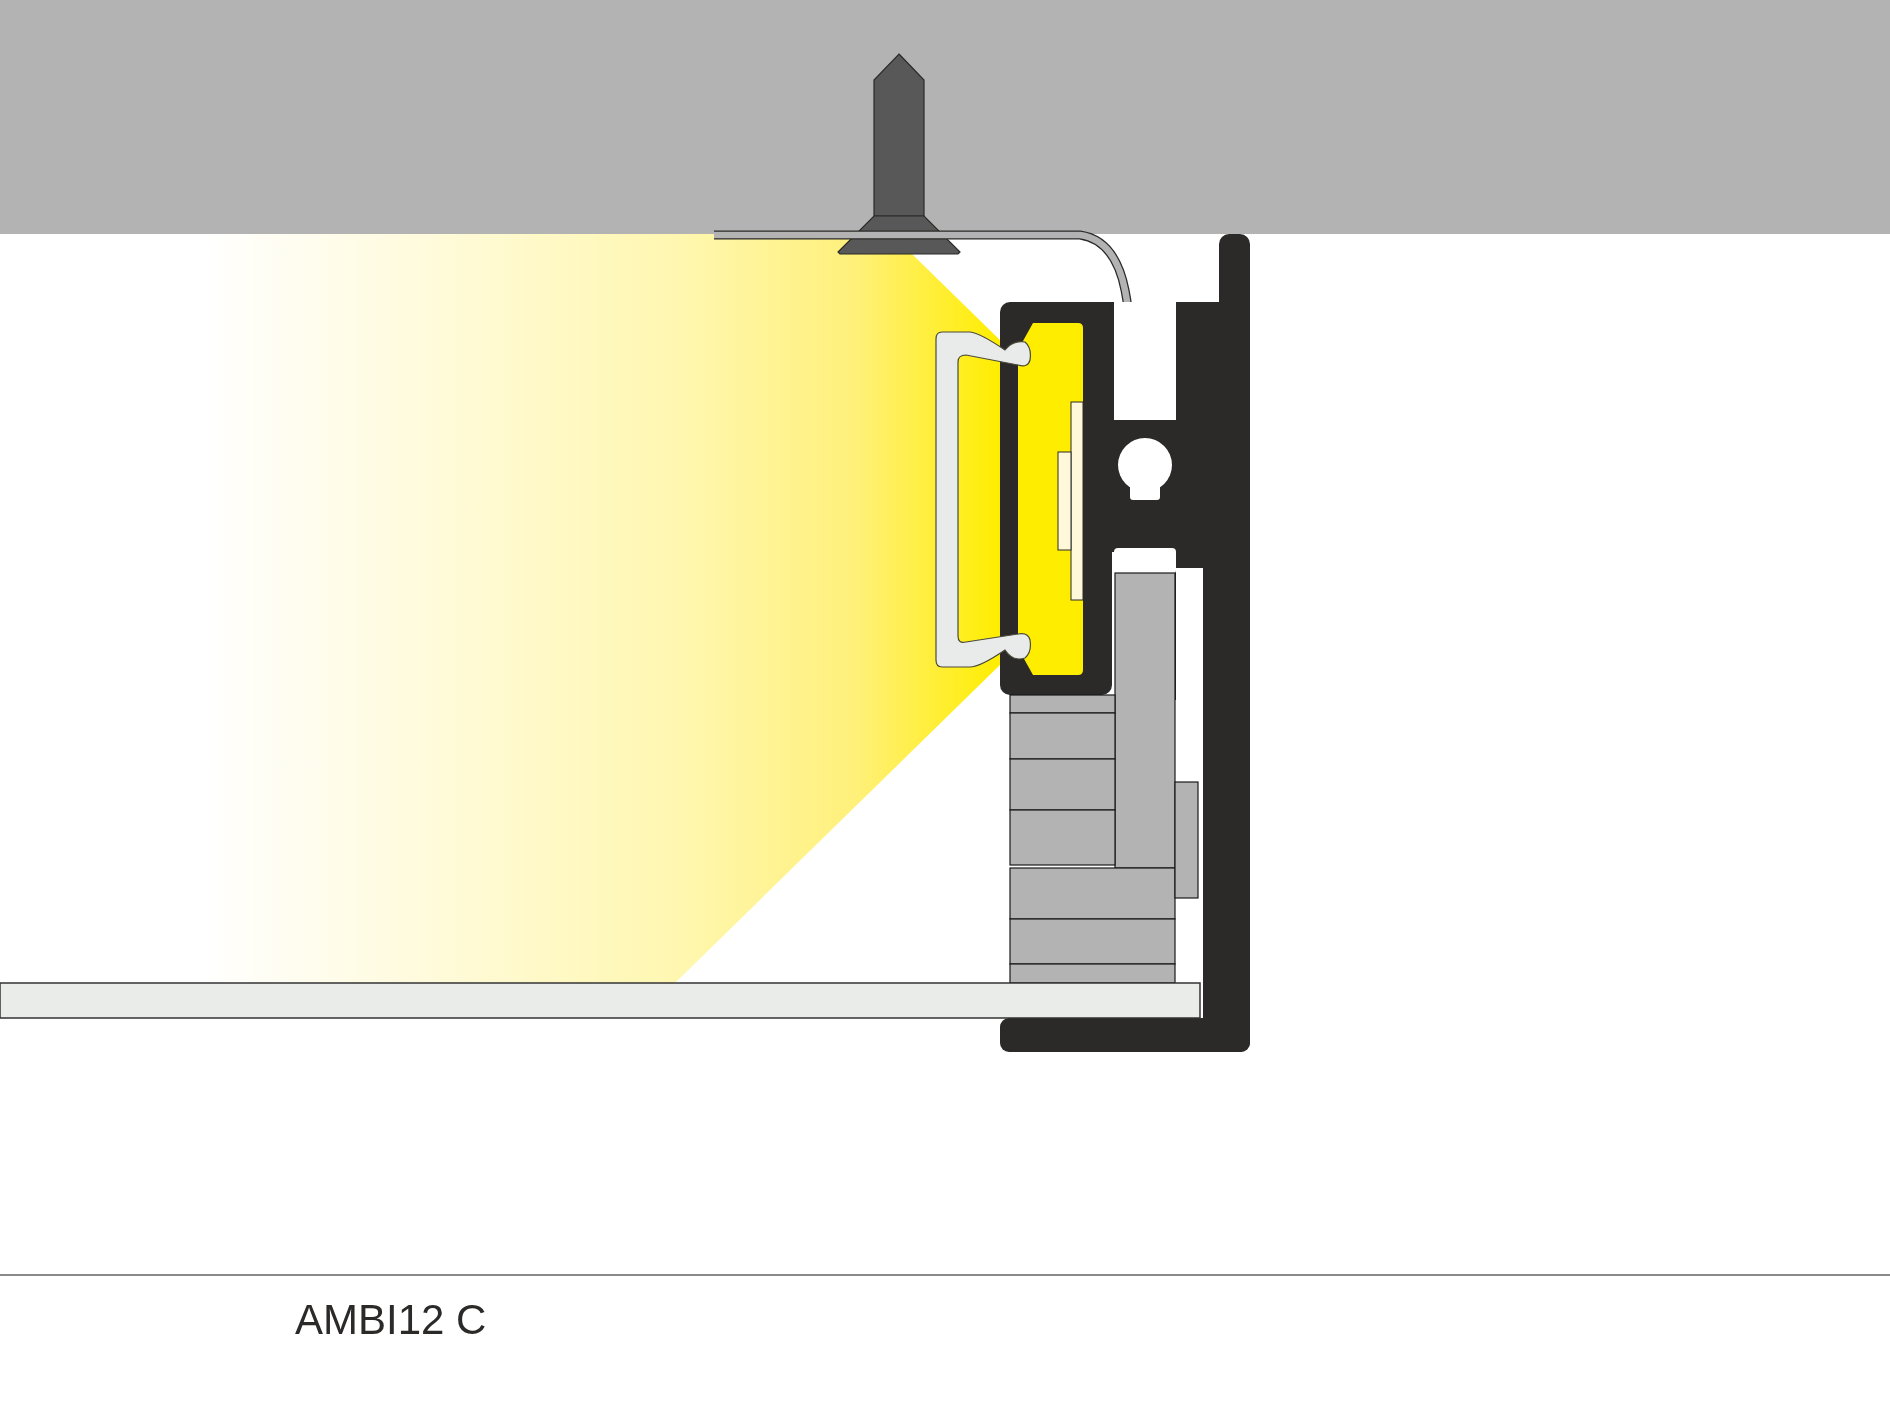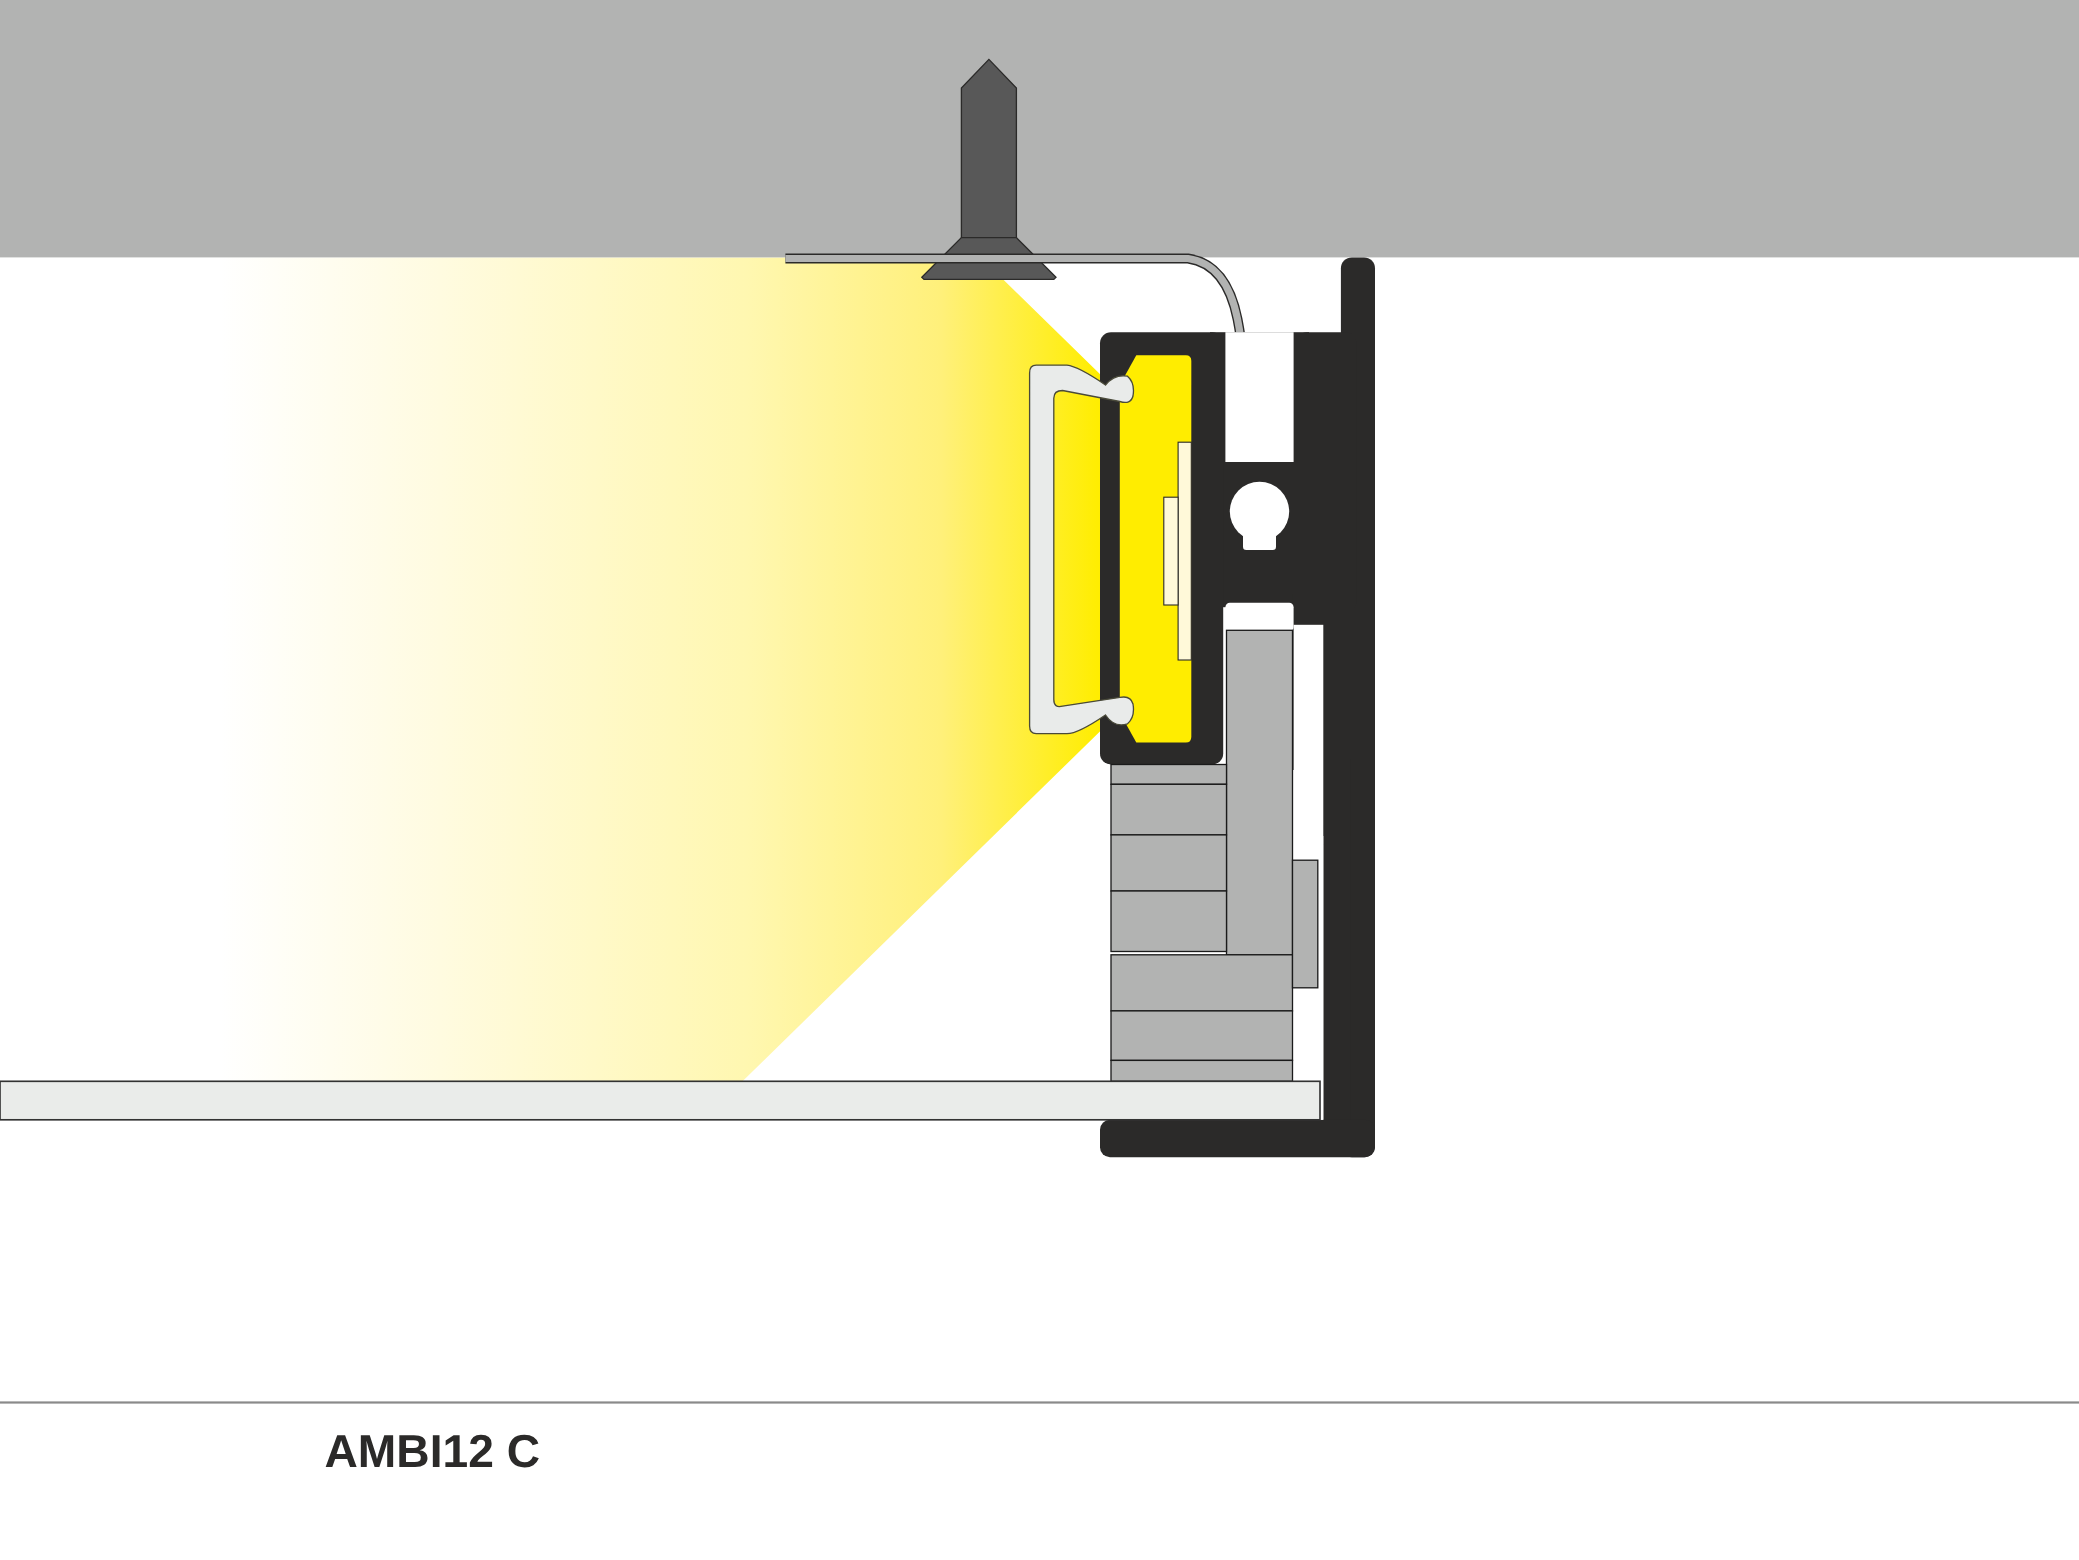--- a/index.html
+++ b/index.html
@@ -1,19 +1,19 @@
 <!DOCTYPE html>
 <html><head>
 <meta charset="utf-8">
 <style>
   html, body { margin: 0; padding: 0; background: #ffffff; }
   body { width: 1890px; height: 1418px; position: relative; overflow: hidden; font-family: "Liberation Sans", sans-serif; }
   #diagram { position: absolute; left: 0; top: 0; }
   .caption-line { position: absolute; left: 0; top: 1274px; width: 1890px; height: 2px; background: #8a8a8a; }
-  .caption { position: absolute; left: 295px; top: 1296px; font-family: "Liberation Sans", sans-serif; font-weight: bold; font-size: 42px; color: #2b2a29; letter-spacing: 0px; }
+  .caption { position: absolute; left: 295px; top: 1296px; font-family: "Liberation Sans", sans-serif; font-weight: normal; font-size: 42px; color: #2b2a29; letter-spacing: 0px; }
 </style>
 </head>
 <body>
 
 <svg id="diagram" width="1890" height="1260" viewBox="0 0 1890 1260" xmlns="http://www.w3.org/2000/svg">
   <defs>
     <linearGradient id="beamGrad" x1="200" y1="0" x2="1000" y2="0" gradientUnits="userSpaceOnUse">
       <stop offset="0" stop-color="#ffffff" stop-opacity="1"></stop>
       <stop offset="0.25" stop-color="#fffbe0"></stop>
       <stop offset="0.6" stop-color="#fff7b0"></stop>

